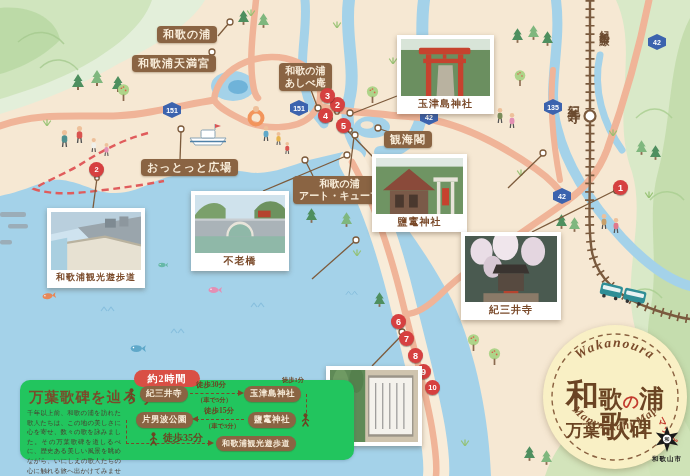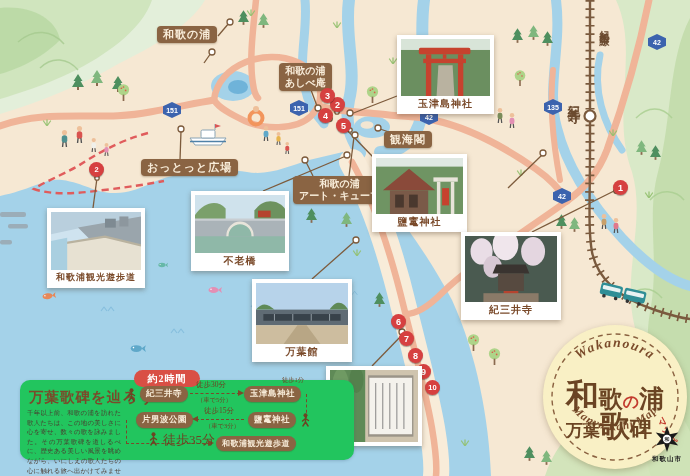--- a/index.html
+++ b/index.html
@@ -39,21 +39,21 @@
   .p-badge{position:absolute;left:114px;top:-10px;width:66px;height:17px;background:#d94f45;
            border-radius:9px;color:#fff;font-weight:bold;font-size:10px;display:flex;
            align-items:center;justify-content:center;letter-spacing:1px;}
   .p-title{position:absolute;left:9px;top:8px;color:#7a4a2a;font-weight:bold;font-size:14.5px;
            letter-spacing:1px;white-space:nowrap;}
   .p-body{position:absolute;left:7px;top:28px;width:94px;font-size:6.4px;line-height:1.5;
           color:#4a3a2e;text-align:justify;}
   .stop{position:absolute;background:#8a6443;color:#f8ecd9;border-radius:8px;font-size:8.5px;
         font-weight:bold;padding:2px 6px;letter-spacing:.5px;white-space:nowrap;
         box-shadow:0 1px 1px rgba(90,60,30,.3);}
-  .leg{position:absolute;color:#6b4423;font-weight:normal;white-space:nowrap;}
+  .leg{position:absolute;color:#6b4423;font-weight:bold;white-space:nowrap;}
   .dash-h{position:absolute;border-top:1.6px dashed #7a4a2a;height:0;}
   .dash-v{position:absolute;border-left:1.6px dashed #7a4a2a;width:0;}
   .ah{position:absolute;width:0;height:0;}
   .ah.r{border-top:3.5px solid transparent;border-bottom:3.5px solid transparent;
         border-left:6px solid #7a4a2a;}
   .ah.l{border-top:3.5px solid transparent;border-bottom:3.5px solid transparent;
         border-right:6px solid #7a4a2a;}
   .walker{position:absolute;width:11px;height:14px;}
   
   .big-badge{position:absolute;left:543px;top:325px;width:144px;height:144px;
@@ -299,20 +299,21 @@
         <circle cx="402" cy="332" r="3"></circle>
       <circle cx="337" cy="112" r="2.2"></circle>
         <circle cx="330" cy="119" r="2.2"></circle>
       <circle cx="350" cy="130" r="2.2"></circle>
         <circle cx="616" cy="191" r="2.2"></circle>
       <circle cx="97" cy="178" r="2.2"></circle>
     </g>
   </svg>
 
   <div class="plabel" style="left:157px;top:26px;">和歌の浦</div>
+  <div class="plabel" style="left:132px;top:55px;">和歌浦天満宮</div>
   <div class="plabel small" style="left:279px;top:63px;">
     <div>和歌の浦</div>
     <div>あしべ庵</div>
   </div>
   <div class="plabel" style="left:141px;top:159px;">おっとっと広場</div>
   <div class="plabel" style="left:384px;top:131px;">観海閣</div>
   <div class="plabel small" style="left:293px;top:176px;">
     <div>和歌の浦</div>
     <div>アート・キューブ</div>
   </div>
@@ -377,38 +378,20 @@
         <rect x="0" y="36" width="100" height="16" fill="#8fb8a8"></rect>
         <rect x="0" y="22" width="100" height="15" fill="#aab3b8"></rect>
         <path d="M50,37 m-14,0 a14,12 0 0 1 28,0 Z" fill="#8fb8a8"></path>
         <path d="M36,37 a14,12 0 0 1 28,0" stroke="#e8e4da" stroke-width="2.5" fill="none"></path>
         <line x1="0" y1="22" x2="100" y2="22" stroke="#c9ced2" stroke-width="2"></line>
       </svg>
     </div>
     <div class="cap">不老橋</div>
   </div>
 
-  <div class="photo" style="left:252px;top:279px;width:92px;height:75px;">
-    <div class="img">
-      <svg width="100%" height="100%" viewBox="0 0 100 55" preserveAspectRatio="none">
-        <rect width="100" height="55" fill="#b7d3ea"></rect>
-        <rect x="0" y="24" width="100" height="14" fill="#5f6b74"></rect>
-        <rect x="8" y="28" width="84" height="6" fill="#38424a"></rect>
-        <line x1="20" y1="28" x2="20" y2="34" stroke="#9aa5ac" stroke-width="1"></line>
-        <line x1="40" y1="28" x2="40" y2="34" stroke="#9aa5ac" stroke-width="1"></line>
-        <line x1="60" y1="28" x2="60" y2="34" stroke="#9aa5ac" stroke-width="1"></line>
-        <line x1="80" y1="28" x2="80" y2="34" stroke="#9aa5ac" stroke-width="1"></line>
-        <path d="M0,24 C8,16 14,20 20,24 Z" fill="#5f8a57"></path>
-        <path d="M80,24 C88,14 96,18 100,24 Z" fill="#5f8a57"></path>
-        <rect x="0" y="38" width="100" height="17" fill="#cdbd9f"></rect>
-        <path d="M30,55 L45,38 L55,38 L70,55 Z" fill="#b8a685"></path>
-      </svg>
-    </div>
-    <div class="cap">万葉館</div>
-  </div>
 
   <div class="photo" style="left:397px;top:35px;width:89px;height:71px;">
     <div class="img">
       <svg width="100%" height="100%" viewBox="0 0 100 52" preserveAspectRatio="none">
         <rect width="100" height="52" fill="#6b8f60"></rect>
         <rect width="100" height="10" fill="#d8e4d8"></rect>
         <path d="M40,52 L60,52 L58,24 L42,24 Z" fill="#b9b2a0"></path>
         <rect x="28" y="14" width="6" height="38" fill="#c6422e"></rect>
         <rect x="64" y="14" width="6" height="38" fill="#c6422e"></rect>
         <rect x="20" y="8" width="58" height="6" rx="2" fill="#c6422e"></rect>
@@ -501,21 +484,21 @@
       <path d="M5,4 L5,9 M5,9 L2.4,13 M5,9 L7.6,13 M5,5.5 L2,8 M5,5.5 L8,7.5" stroke="#6b4423" stroke-width="1.4" stroke-linecap="round" fill="none"></path>
     </svg>
 
     <div class="dash-v" style="left:106px;top:40px;height:24px;"></div>
     <div class="dash-h" style="left:106px;top:63px;width:84px;"></div>
     <div class="ah r" style="left:188px;top:60px;"></div>
     <svg class="walker" style="left:128px;top:52px;" viewBox="0 0 10 14">
       <circle cx="5" cy="2.2" r="2" fill="#6b4423"></circle>
       <path d="M5,4 L5,9 M5,9 L2.4,13 M5,9 L7.6,13 M5,5.5 L2,8 M5,5.5 L8,7.5" stroke="#6b4423" stroke-width="1.4" stroke-linecap="round" fill="none"></path>
     </svg>
-    <div class="leg" style="left:143px;top:51px;font-size:13px;">徒歩35分</div>
+    <div class="leg" style="left:143px;top:51px;font-size:10px;">徒歩35分</div>
     <div class="stop" style="left:196px;top:56px;font-size:8px;">和歌浦観光遊歩道</div>
   </div>
 
   <svg class="big-badge" viewBox="0 0 144 144">
     <circle cx="72" cy="72" r="72" fill="#f9f0c5"></circle>
     <circle cx="72" cy="72" r="63" fill="none" stroke="#8a6140" stroke-width="1.4" stroke-dasharray="5 4"></circle>
     <defs>
       <path id="arcTop" d="M14,80 A58,58 0 0 1 130,80"></path>
       <path id="arcBot" d="M18,64 A56,56 0 0 0 126,64"></path>
     </defs>

